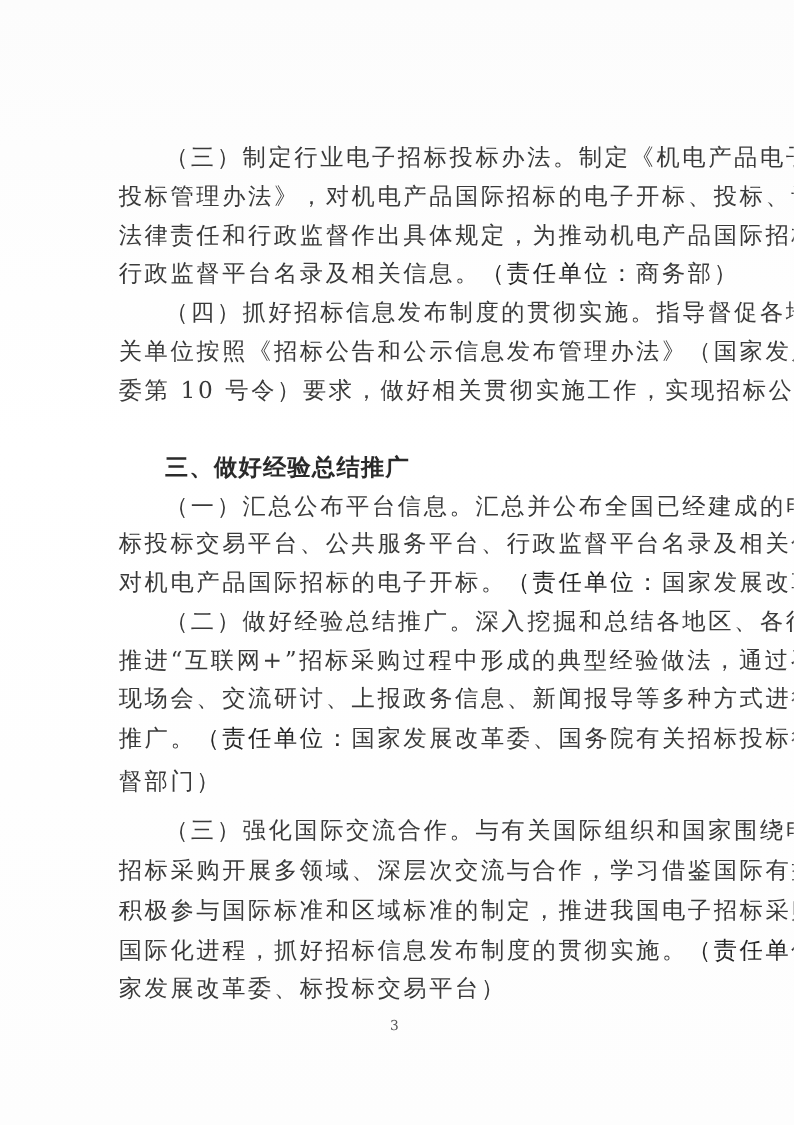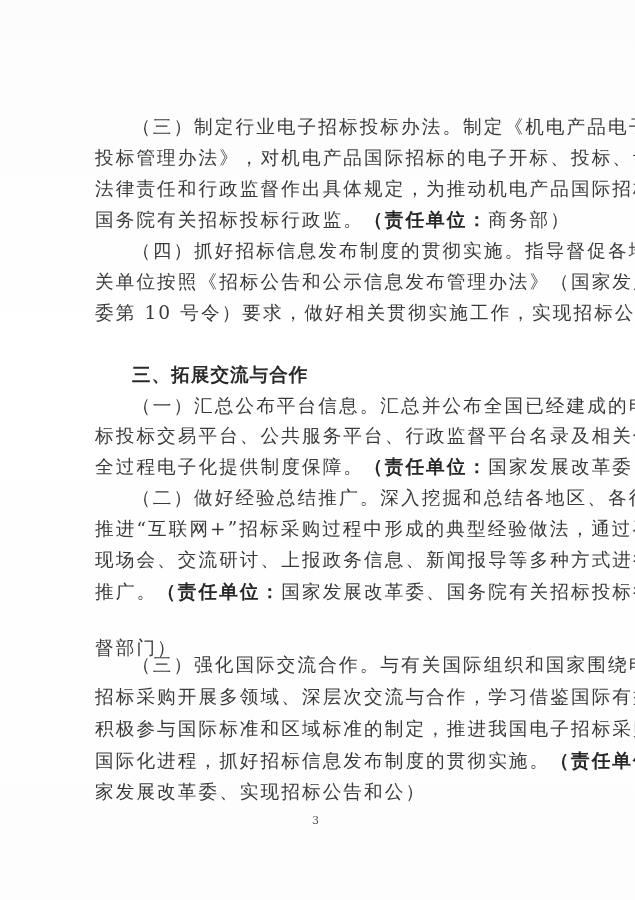--- a/index.html
+++ b/index.html
@@ -22,52 +22,52 @@
     font-size: 18.6px;
     line-height: 24px;
     white-space: nowrap;
     letter-spacing: 2.1px;
     text-align: justify;
     text-align-last: justify;
   }
   .line.indent { left: 132px; width: 423px; }
   .line.last { text-align-last: left; }
   .line.heading { left: 132px; width: auto; font-family: "DejaVu Sans", "Liberation Sans", sans-serif; font-weight: bold; color: #2a2a2a; text-align-last: left; letter-spacing: 1px; }
-  .b { font-family: "DejaVu Sans", "Liberation Sans", sans-serif; font-weight: bold; color: #262626; }
+  .b { font-family: "DejaVu Sans", "Liberation Sans", sans-serif; font-weight: normal; color: #262626; }
   .pageno {
     position: absolute; left: 312px; top: 814px;
     font-size: 11px; color: #555;
   }
 </style>
 </head>
 <body>
 
 <div class="page">
 
   <div class="line indent" style="top:115px">（三）制定行业电子招标投标办法。制定《机电产品电子招标</div>
   <div class="line" style="top:146px">投标管理办法》，对机电产品国际招标的电子开标、投标、评标及</div>
   <div class="line" style="top:177px">法律责任和行政监督作出具体规定，为推动机电产品国际招标投标</div>
-  <div class="line last" style="top:208px"><span>国务院有关招标投标行政监。</span><span class="b">（责任单位：</span><span>商务部）</span></div>
+  <div class="line last" style="top:208px"><span>行政监督平台名录及相关信息。</span><span class="b">（责任单位：</span><span>商务部）</span></div>
 
   <div class="line indent" style="top:239px">（四）抓好招标信息发布制度的贯彻实施。指导督促各地及有</div>
   <div class="line" style="top:270px">关单位按照《招标公告和公示信息发布管理办法》（国家发展改革</div>
   <div class="line" style="top:301px">委第 10 号令）要求，做好相关贯彻实施工作，实现招标公告和公</div>
 
-  <div class="line heading" style="top:363px">三、拓展交流与合作</div>
+  <div class="line heading" style="top:363px">三、做好经验总结推广</div>
 
   <div class="line indent" style="top:394px">（一）汇总公布平台信息。汇总并公布全国已经建成的电子招</div>
   <div class="line" style="top:424px">标投标交易平台、公共服务平台、行政监督平台名录及相关信息，</div>
-  <div class="line last" style="top:455px"><span>全过程电子化提供制度保障。</span><span class="b">（责任单位：</span><span>国家发展改革委）</span></div>
+  <div class="line last" style="top:455px"><span>对机电产品国际招标的电子开标。</span><span class="b">（责任单位：</span><span>国家发展改革委）</span></div>
 
   <div class="line indent" style="top:486px">（二）做好经验总结推广。深入挖掘和总结各地区、各行业在</div>
   <div class="line" style="top:517px">推进“互联网+”招标采购过程中形成的典型经验做法，通过召开</div>
   <div class="line" style="top:548px">现场会、交流研讨、上报政务信息、新闻报导等多种方式进行宣传</div>
   <div class="line" style="top:580px"><span>推广。</span><span class="b">（责任单位：</span><span>国家发展改革委、国务院有关招标投标行政监</span></div>
-  <div class="line last" style="top:636px">督部门）</div>
+  <div class="line last" style="top:614px">督部门）</div>
 
   <div class="line indent" style="top:653px">（三）强化国际交流合作。与有关国际组织和国家围绕电子化</div>
   <div class="line" style="top:685px">招标采购开展多领域、深层次交流与合作，学习借鉴国际有益经验，</div>
   <div class="line" style="top:717px">积极参与国际标准和区域标准的制定，推进我国电子招标采购标准</div>
   <div class="line" style="top:749px"><span>国际化进程，抓好招标信息发布制度的贯彻实施。</span><span class="b">（责任单位：</span></div>
-  <div class="line last" style="top:780px">家发展改革委、实现招标公告和公）</div>
+  <div class="line last" style="top:780px">家发展改革委、标投标交易平台）</div>
 
   <div class="pageno">3</div>
 </div>
 
 </body></html>

